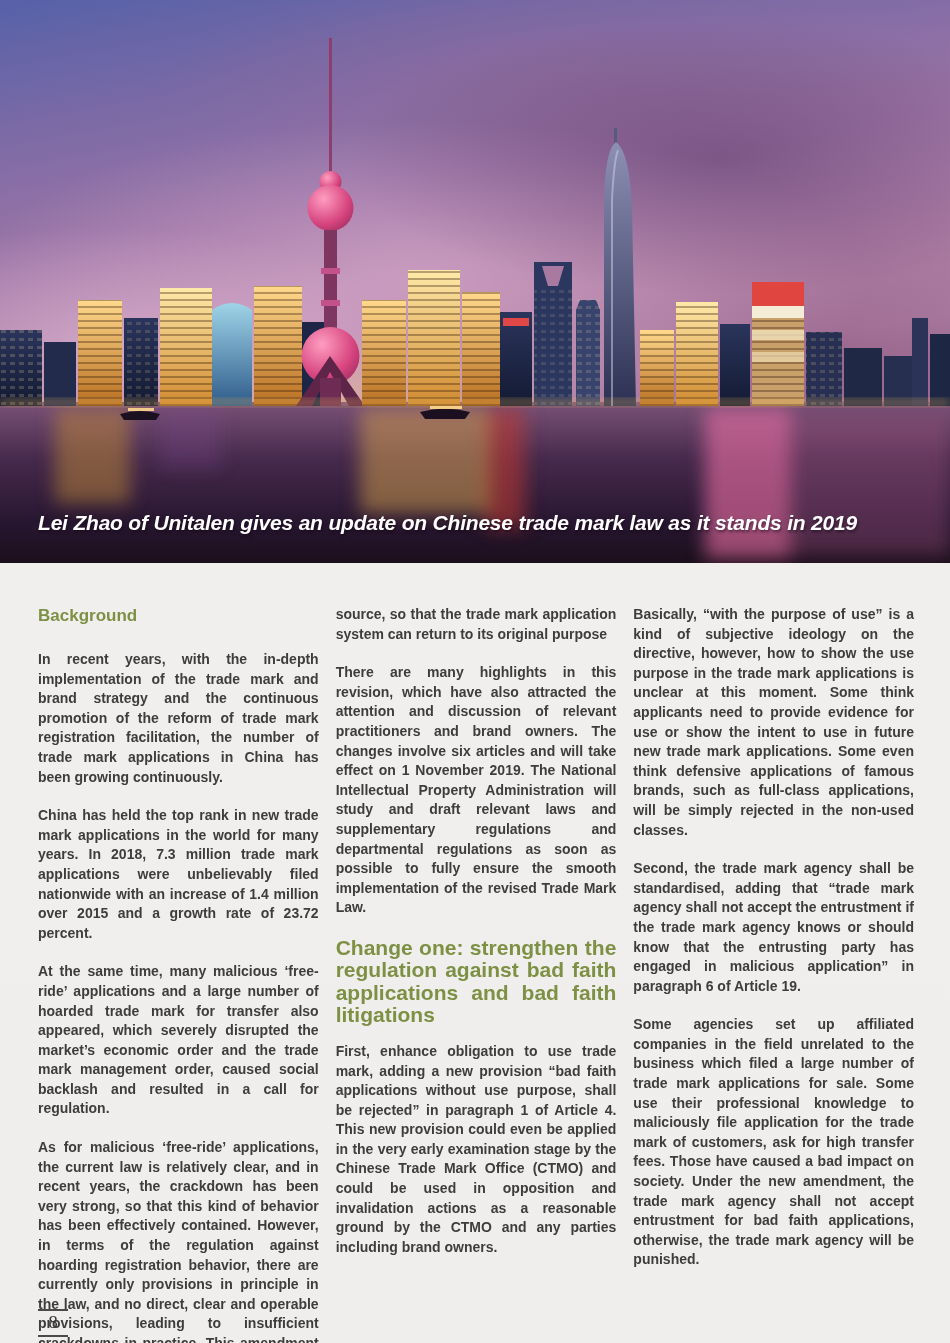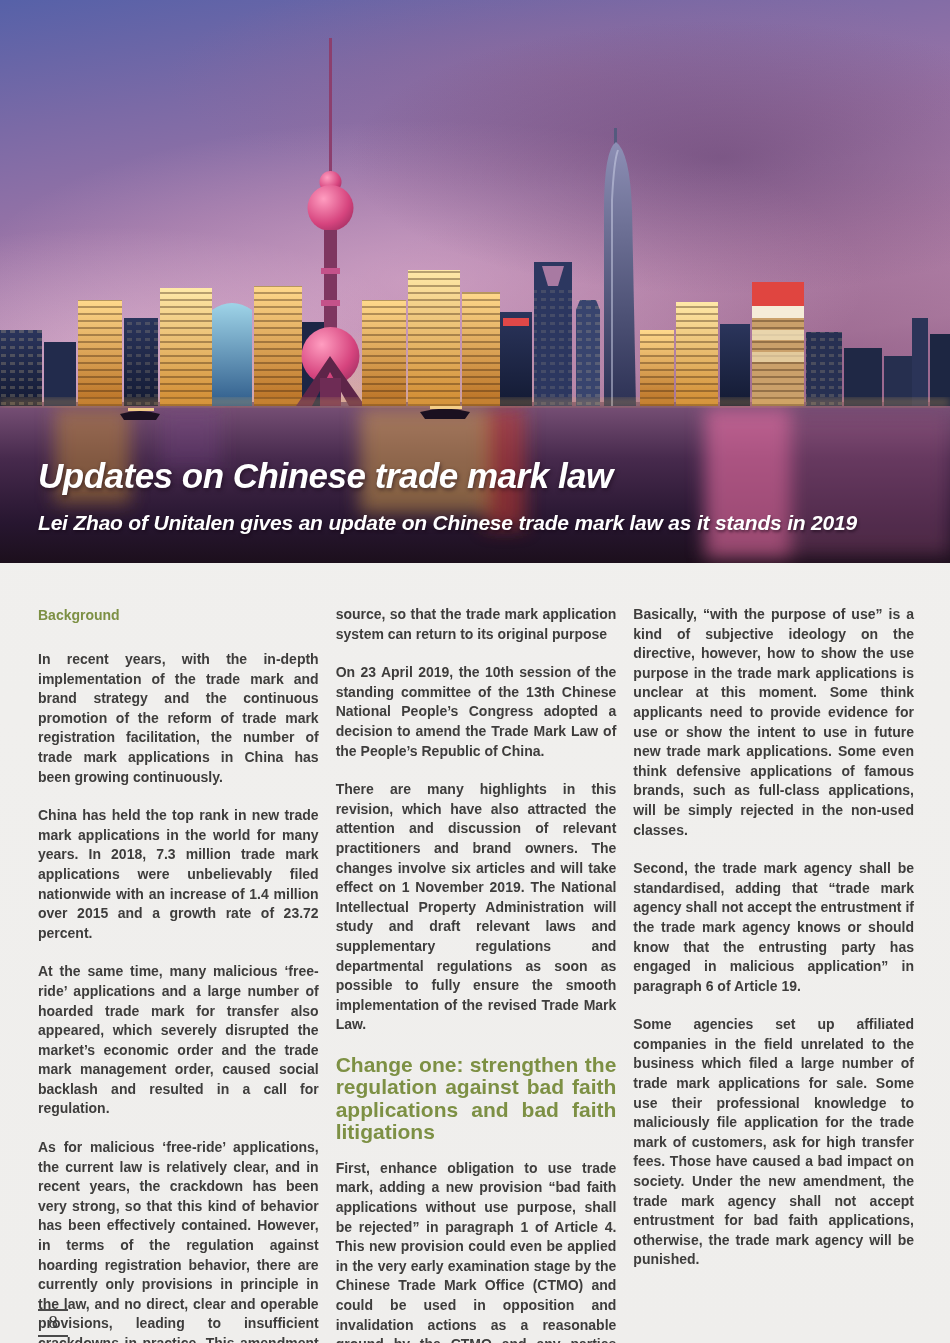--- a/index.html
+++ b/index.html
@@ -24,21 +24,21 @@
     letter-spacing:-.5px;text-shadow:1px 2px 4px rgba(20,5,20,.55);}
   .hero-caption h2{margin:0;font-size:21px;font-weight:bold;letter-spacing:-.2px;
     text-shadow:1px 2px 3px rgba(20,5,20,.55);text-align:center;}
 
   
   .article{position:absolute;top:563px;left:0;width:950px;box-sizing:border-box;
     padding:42px 36px 0 38px;display:grid;grid-template-columns:repeat(3,1fr);
     column-gap:17px;color:#3e3d3c;}
   .col{font-size:14px;line-height:19.6px;text-align:justify;hyphens:auto;}
   .col p{margin:0 0 19px 0;font-weight:bold;}
-  h3.sect{color:#7d9044;font-size:14px;line-height:21px;font-weight:bold;
+  h3.sect{color:#7d9044;font-size:17px;line-height:21px;font-weight:bold;
     text-align:justify;margin:0 0 24px 0;}
   h3.sect.mid{margin:18px 0 15px 0;font-size:21px;line-height:22.5px;}
 
   
   .footer{position:absolute;left:38px;bottom:6px;}
   .pagenum{display:block;width:30px;text-align:center;font-family:"DejaVu Serif",serif;
     font-size:16px;color:#3a3a3a;padding:2px 0 3px 0;
     border-top:2px solid #4a4a4a;border-bottom:2px solid #4a4a4a;}
 </style>
 </head>
@@ -179,38 +179,36 @@
       <rect x="0" y="400" width="950" height="5" fill="#e8b35c" opacity="0.55" filter="url(#blur4)"></rect>
       <g>
         <path d="M120,414 q20,-6 40,0 l-4,6 h-32 Z" fill="#1a1020"></path>
         <rect x="128" y="408" width="26" height="3" fill="#ffd98c" opacity="0.9"></rect>
         <path d="M420,412 q25,-7 50,0 l-5,7 h-40 Z" fill="#1a1020"></path>
         <rect x="430" y="406" width="32" height="3" fill="#ffd98c" opacity="0.9"></rect>
       </g>
     </svg>
 
     <div class="hero-caption">
-      <h1>Updates on Chinese trade mark law</h1>
       <h2>Lei Zhao of Unitalen gives an update on Chinese trade mark law as it stands in 2019</h2>
     </div>
   </div>
 
   <div class="article">
 
     <div class="col">
       <h3 class="sect">Background</h3>
       <p>In recent years, with the in-depth implementation of the trade mark and brand strategy and the continuous promotion of the reform of trade mark registration facilitation, the number of trade mark applications in China has been growing continuously.</p>
       <p>China has held the top rank in new trade mark applications in the world for many years. In 2018, 7.3 million trade mark applications were unbelievably filed nationwide with an increase of 1.4 million over 2015 and a growth rate of 23.72 percent.</p>
       <p>At the same time, many malicious ‘free-ride’ applications and a large number of hoarded trade mark for transfer also appeared, which severely disrupted the market’s economic order and the trade mark management order, caused social backlash and resulted in a call for regulation.</p>
       <p>As for malicious ‘free-ride’ applications, the current law is relatively clear, and in recent years, the crackdown has been very strong, so that this kind of behavior has been effectively contained. However, in terms of the regulation against hoarding registration behavior, there are currently only provisions in principle in the law, and no direct, clear and operable provisions, leading to insufficient crackdowns in practice. This amendment aims to stop the malicious applications at the</p>
     </div>
 
     <div class="col">
       <p>source, so that the trade mark application system can return to its original purpose</p>
-      <p>On 23 April 2019, the 10th session of the standing committee of the 13th Chinese National People’s Congress adopted a decision to amend the Trade Mark Law of the People’s Republic of China.</p>
       <p>There are many highlights in this revision, which have also attracted the attention and discussion of relevant practitioners and brand owners. The changes involve six articles and will take effect on 1 November 2019. The National Intellectual Property Administration will study and draft relevant laws and supplementary regulations and departmental regulations as soon as possible to fully ensure the smooth implementation of the revised Trade Mark Law.</p>
       <h3 class="sect mid">Change one: strengthen the regulation against bad faith applications and bad faith litigations</h3>
       <p>First, enhance obligation to use trade mark, adding a new provision “bad faith applications without use purpose, shall be rejected” in paragraph 1 of Article 4. This new provision could even be applied in the very early examination stage by the Chinese Trade Mark Office (CTMO) and could be used in opposition and invalidation actions as a reasonable ground by the CTMO and any parties including brand owners.</p>
     </div>
 
     <div class="col">
       <p>Basically, “with the purpose of use” is a kind of subjective ideology on the directive, however, how to show the use purpose in the trade mark applications is unclear at this moment. Some think applicants need to provide evidence for use or show the intent to use in future new trade mark applications. Some even think defensive applications of famous brands, such as full-class applications, will be simply rejected in the non-used classes.</p>
       <p>Second, the trade mark agency shall be standardised, adding that “trade mark agency shall not accept the entrustment if the trade mark agency knows or should know that the entrusting party has engaged in malicious application” in paragraph 6 of Article 19.</p>
       <p>Some agencies set up affiliated companies in the field unrelated to the business which filed a large number of trade mark applications for sale. Some use their professional knowledge to maliciously file application for the trade mark of customers, ask for high transfer fees. Those have caused a bad impact on society. Under the new amendment, the trade mark agency shall not accept entrustment for bad faith applications, otherwise, the trade mark agency will be punished.</p>
     </div>

